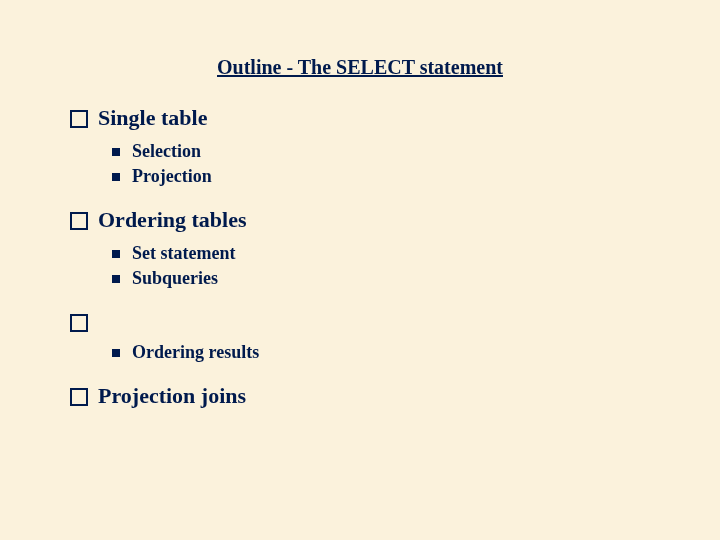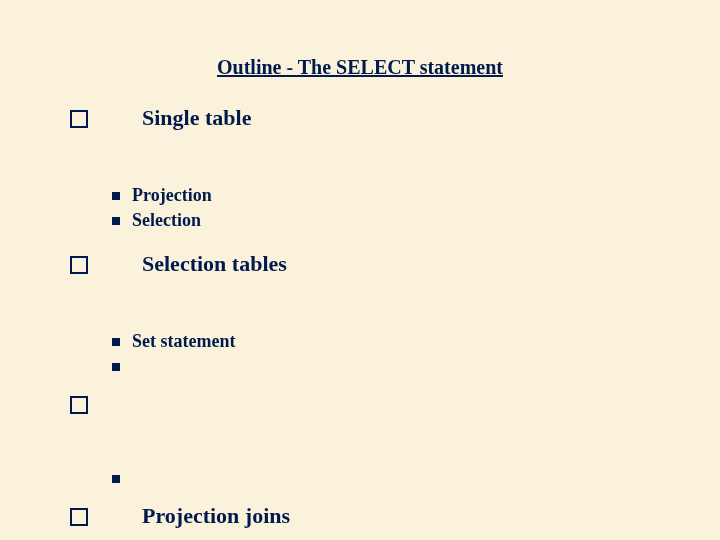--- a/index.html
+++ b/index.html
@@ -30,21 +30,20 @@
     padding: 0;
     margin: 0;
   }
   ul.level1 > li {
     font-size: 22px;
     font-weight: bold;
     margin: 8px 0 4px 0;
     display: flex;
     align-items: flex-start;
     flex-wrap: wrap;
-    gap: 44px;
   }
   ul.level1 > li > .bullet {
     display: inline-block;
     width: 14px;
     height: 14px;
     border: 2px solid #001a4d;
     margin-right: 10px;
     margin-top: 5px;
     flex-shrink: 0;
   }
@@ -81,48 +80,50 @@
   <div class="title">Outline - The SELECT statement</div>
 
   <ul class="level1">
 
     <li>
       <span class="bullet"></span>
       <span class="label">Single table</span>
       <ul class="level2">
         <li>
           <span class="bullet"></span>
-          <span>Projection</span>
+          <span>Selection</span>
         </li>
         <li>
           <span class="bullet"></span>
-          <span>Selection</span>
+          <span>Projection</span>
         </li>
       </ul>
     </li>
 
     <li>
       <span class="bullet"></span>
-      <span class="label">Selection tables</span>
+      <span class="label">Ordering tables</span>
       <ul class="level2">
         <li>
           <span class="bullet"></span>
           <span>Set statement</span>
         </li>
         <li>
           <span class="bullet"></span>
+          <span>Subqueries</span>
         </li>
       </ul>
     </li>
 
     <li>
       <span class="bullet"></span>
       <ul class="level2">
         <li>
           <span class="bullet"></span>
+          <span>Ordering results</span>
         </li>
       </ul>
     </li>
 
     <li>
       <span class="bullet"></span>
       <span class="label">Projection joins</span>
     </li>
 
   </ul>

